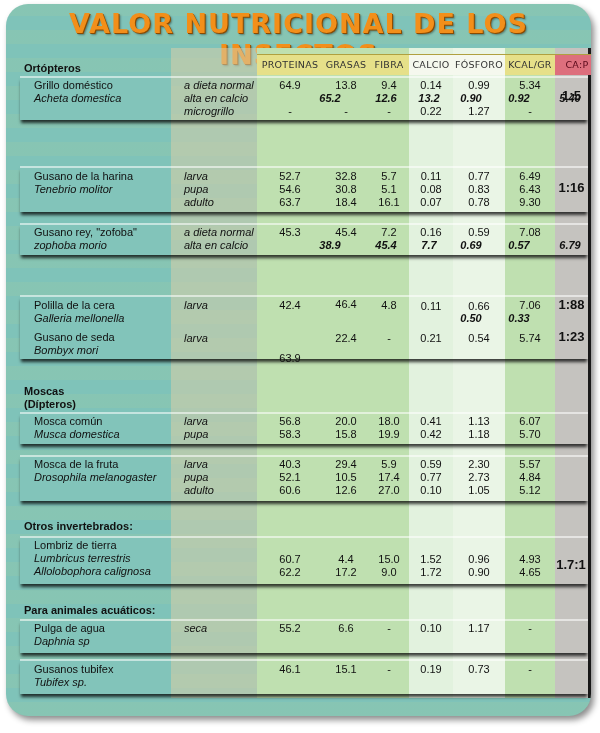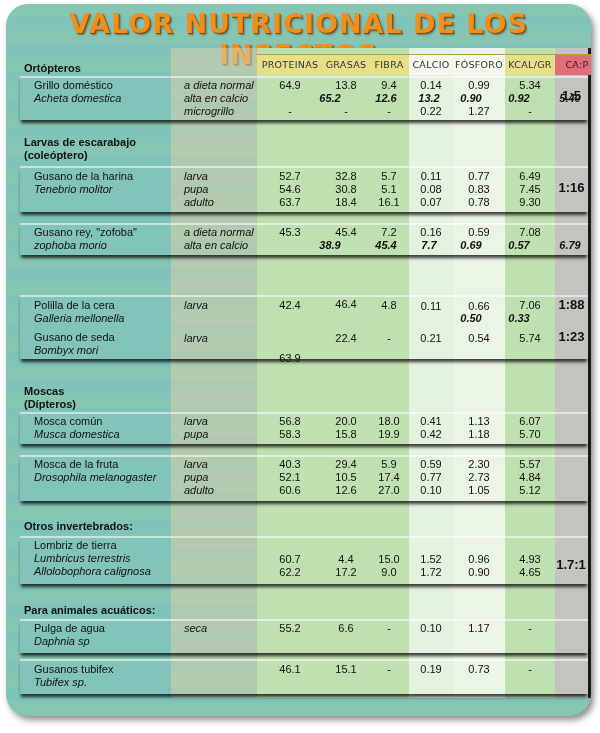--- a/index.html
+++ b/index.html
@@ -80,21 +80,20 @@
   <div class="cell num ca b" style="top:88px">0.90</div>
   <div class="cell num ca" style="top:101px">0.22</div>
   <div class="cell num fo" style="top:75px">0.99</div>
   <div class="cell num fo b" style="top:88px">0.92</div>
   <div class="cell num fo" style="top:101px">1.27</div>
   <div class="cell num k" style="top:75px">5.34</div>
   <div class="cell num k b" style="top:88px">5.40</div>
   <div class="cell num k" style="top:101px">-</div>
   <div class="cell cap" style="top:86px">1:5</div>
 
-  <div class="section" style="top:132px"><span>Larvas de escarabajo</span><br><span>(coleóptero)</span></div>
   <div class="band" style="top:162px;height:44px">
       <div class="namebg"></div>
     </div>
   <div class="cell nm" style="top:166px">Gusano de la harina</div>
   <div class="cell nm sci" style="top:179px">Tenebrio molitor</div>
   <div class="cell note" style="top:166px">larva</div>
   <div class="cell note" style="top:179px">pupa</div>
   <div class="cell note" style="top:192px">adulto</div>
   <div class="cell num p" style="top:166px">52.7</div>
   <div class="cell num p" style="top:179px">54.6</div>
@@ -105,21 +104,21 @@
   <div class="cell num f" style="top:166px">5.7</div>
   <div class="cell num f" style="top:179px">5.1</div>
   <div class="cell num f" style="top:192px">16.1</div>
   <div class="cell num ca" style="top:166px">0.11</div>
   <div class="cell num ca" style="top:179px">0.08</div>
   <div class="cell num ca" style="top:192px">0.07</div>
   <div class="cell num fo" style="top:166px">0.77</div>
   <div class="cell num fo" style="top:179px">0.83</div>
   <div class="cell num fo" style="top:192px">0.78</div>
   <div class="cell num k" style="top:166px">6.49</div>
-  <div class="cell num k" style="top:179px">7.45</div>
+  <div class="cell num k" style="top:179px">6.43</div>
   <div class="cell num k" style="top:192px">9.30</div>
   <div class="cell cap" style="top:178px">1:16</div>
 
   <div class="band" style="top:219px;height:30px">
       <div class="namebg"></div>
     </div>
   <div class="cell nm" style="top:222px">Gusano rey, "zofoba"</div>
   <div class="cell nm sci" style="top:235px">zophoba morio</div>
   <div class="cell note" style="top:222px">a dieta normal</div>
   <div class="cell note" style="top:235px">alta en calcio</div>

